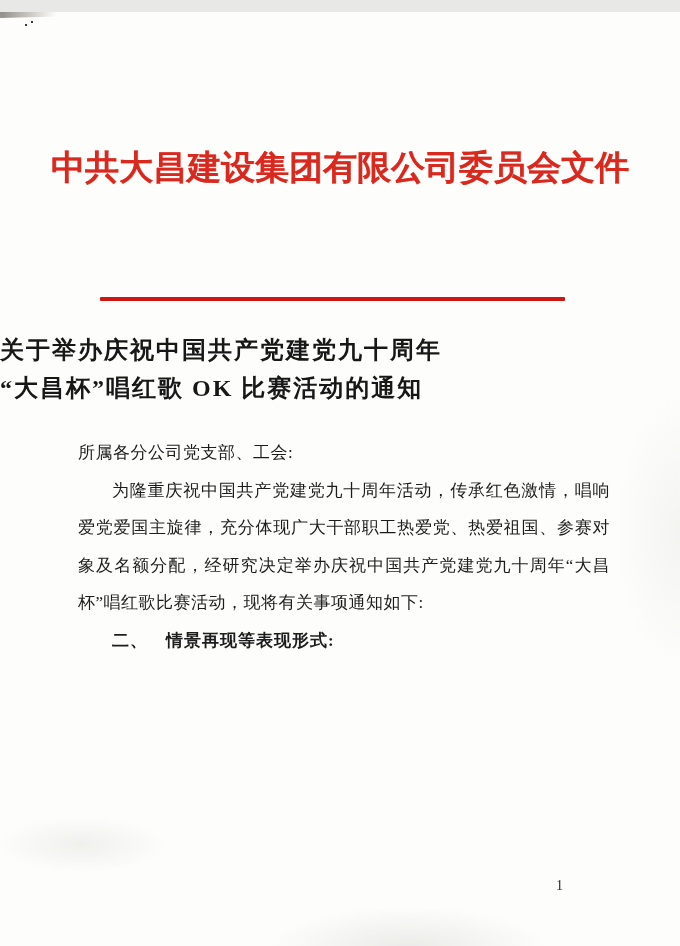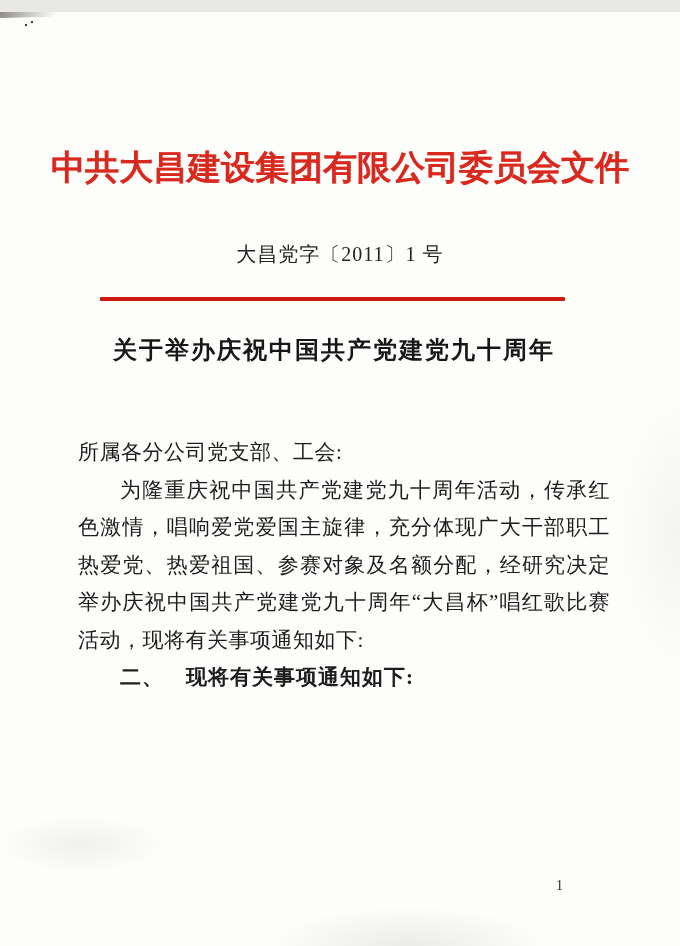--- a/index.html
+++ b/index.html
@@ -68,33 +68,32 @@
     top: 285px;
     width: 465px;
     height: 4px;
     background: #cf1712;
     border-radius: 1px;
   }
   .doc-title {
     position: absolute;
     left: 0; right: 12px;
     top: 319px;
-    text-align: center;
     font-weight: bold;
     font-size: 24px;
     line-height: 38px;
     letter-spacing: 2px;
     color: #171717;
   }
   .body-block {
     position: absolute;
     left: 78px;
     top: 422px;
     width: 532px;
-    font-size: 21px;
+    font-size: 17px;
     line-height: 37.5px;
     letter-spacing: 0.5px;
     color: #1c1c1c;
     text-align: justify;
   }
   .body-block p {
     margin: 0;
     text-indent: 2em;
   }
   .body-block p.no-indent {
@@ -116,31 +115,31 @@
 <body>
 
 <div class="paper">
 
   <div class="scan-edge-top"></div>
   <div class="staple-mark"></div>
 
   <div class="org-title">中共大昌建设集团有限公司委员会文件</div>
 
   <div class="doc-numbers">
-    <div>大昌党字〔2011〕1 号</div>
   </div>
 
   <div class="red-rule"></div>
 
   <div class="doc-title">
     <div>关于举办庆祝中国共产党建党九十周年</div>
+    <div>“大昌杯”唱红歌 OK 比赛活动的通知</div>
   </div>
 
   <div class="body-block">
     <p class="no-indent">所属各分公司党支部、工会:</p>
     <p>为隆重庆祝中国共产党建党九十周年活动，传承红色激情，唱响爱党爱国主旋律，充分体现广大干部职工热爱党、热爱祖国、参赛对象及名额分配，经研究决定举办庆祝中国共产党建党九十周年“大昌杯”唱红歌比赛活动，现将有关事项通知如下:</p>
-    <p class="section-heading">二、　现将有关事项通知如下:</p>
+    <p class="section-heading">二、　情景再现等表现形式:</p>
 
   </div>
 
   <div class="page-number">1</div>
 
 </div>
 
 </body></html>

